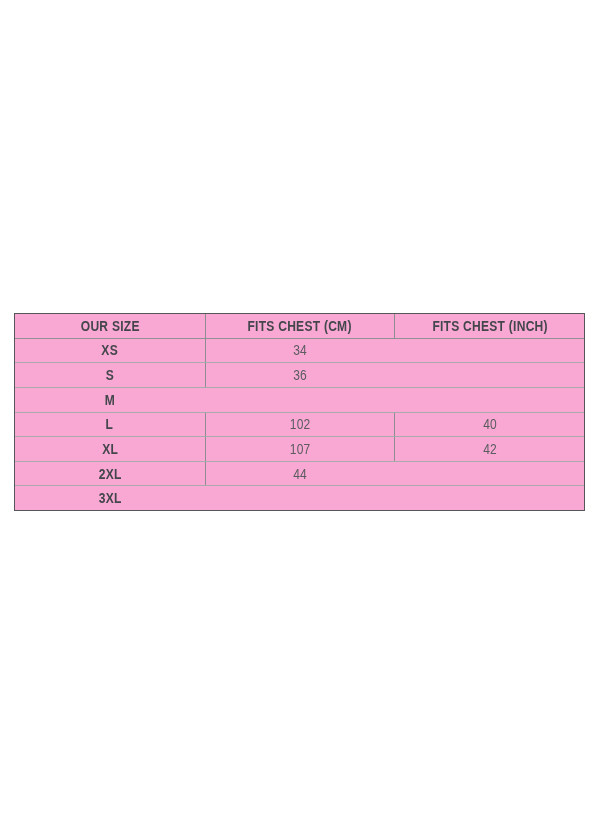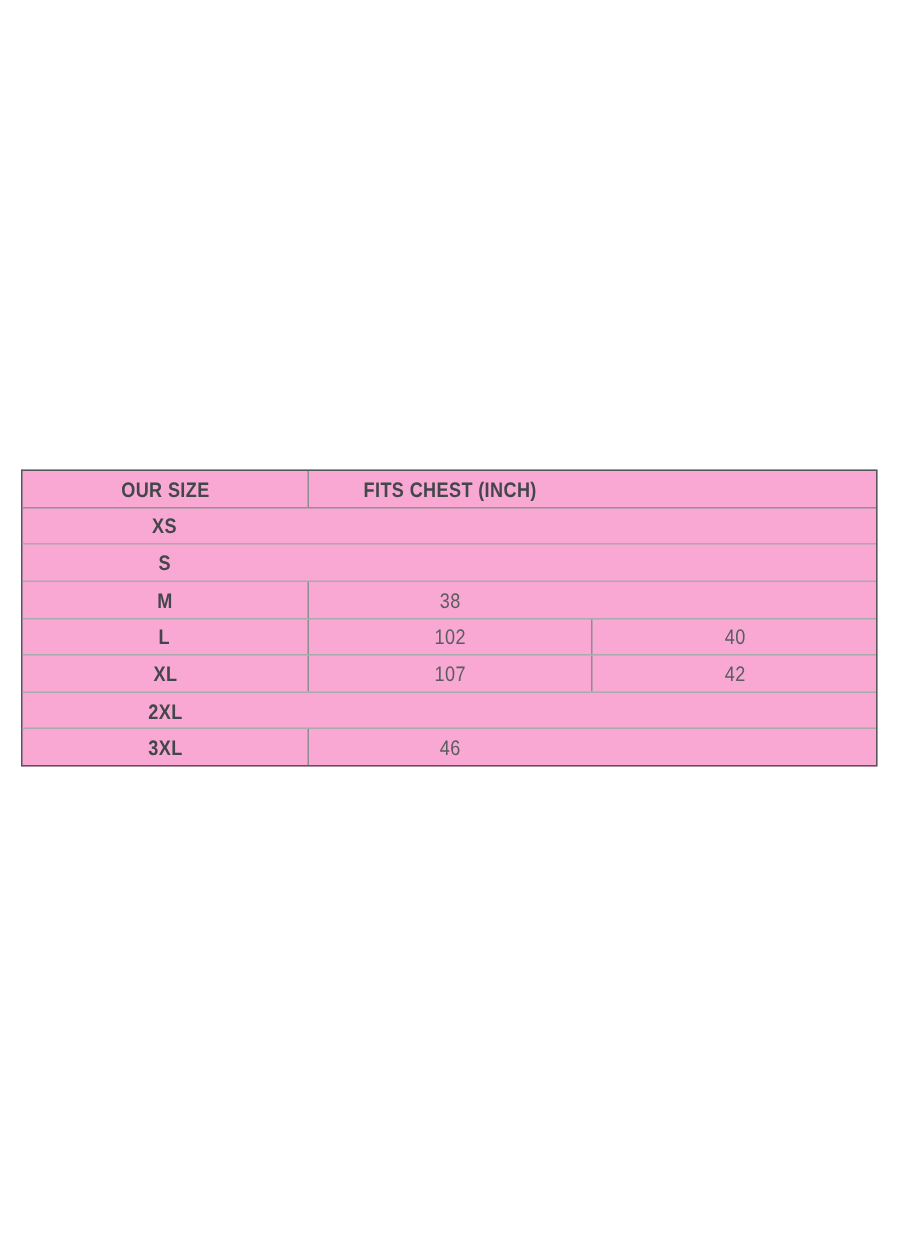--- a/index.html
+++ b/index.html
@@ -73,42 +73,48 @@
 
 <div class="page">
 
   <div class="size-table">
 
     <div class="row">
       <div class="cell th">
         <span class="t">OUR SIZE</span>
       </div>
       <div class="cell th">
+        <span class="t">FITS CHEST (CM)</span>
+      </div>
+      <div class="cell th">
         <span class="t">FITS CHEST (INCH)</span>
       </div>
     </div>
 
     <div class="row">
       <div class="cell size-cell">
         <span class="t">XS</span>
       </div>
+      <div class="cell num">
+        <span class="t">34</span>
+      </div>
     </div>
 
     <div class="row">
       <div class="cell size-cell">
         <span class="t">S</span>
       </div>
+      <div class="cell num">
+        <span class="t">36</span>
+      </div>
     </div>
 
     <div class="row">
       <div class="cell size-cell">
         <span class="t">M</span>
-      </div>
-      <div class="cell num">
-        <span class="t">38</span>
       </div>
     </div>
 
     <div class="row">
       <div class="cell size-cell">
         <span class="t">L</span>
       </div>
       <div class="cell num">
         <span class="t">102</span>
       </div>
@@ -126,25 +132,25 @@
       </div>
       <div class="cell num">
         <span class="t">42</span>
       </div>
     </div>
 
     <div class="row">
       <div class="cell size-cell">
         <span class="t">2XL</span>
       </div>
+      <div class="cell num">
+        <span class="t">44</span>
+      </div>
     </div>
 
     <div class="row">
       <div class="cell size-cell">
         <span class="t">3XL</span>
-      </div>
-      <div class="cell num">
-        <span class="t">46</span>
       </div>
     </div>
 
   </div>
 </div>
 
 </body></html>

